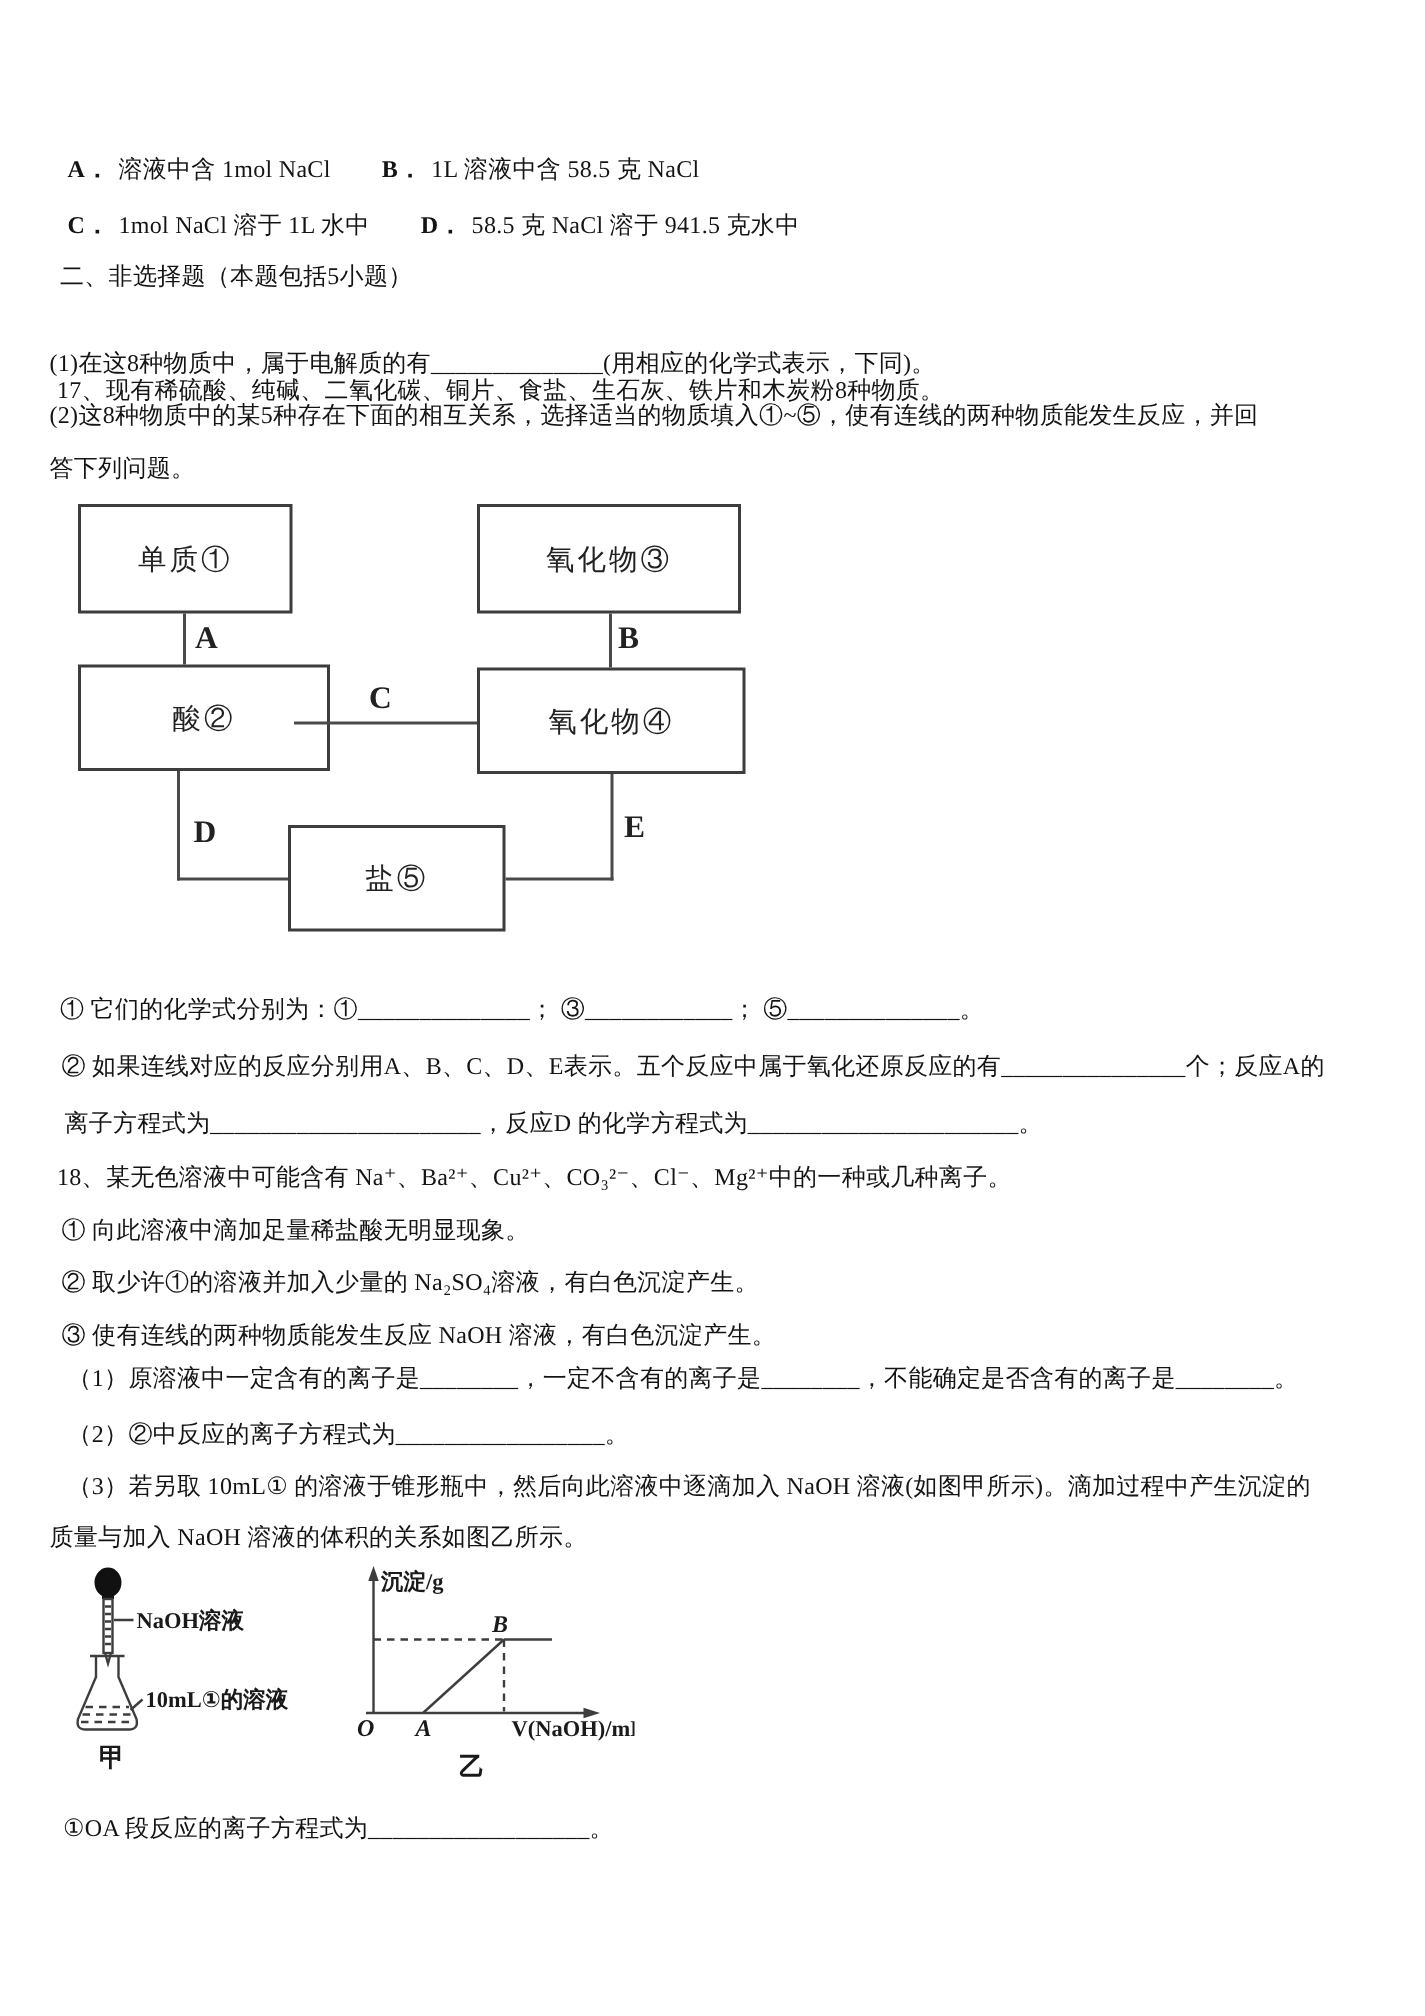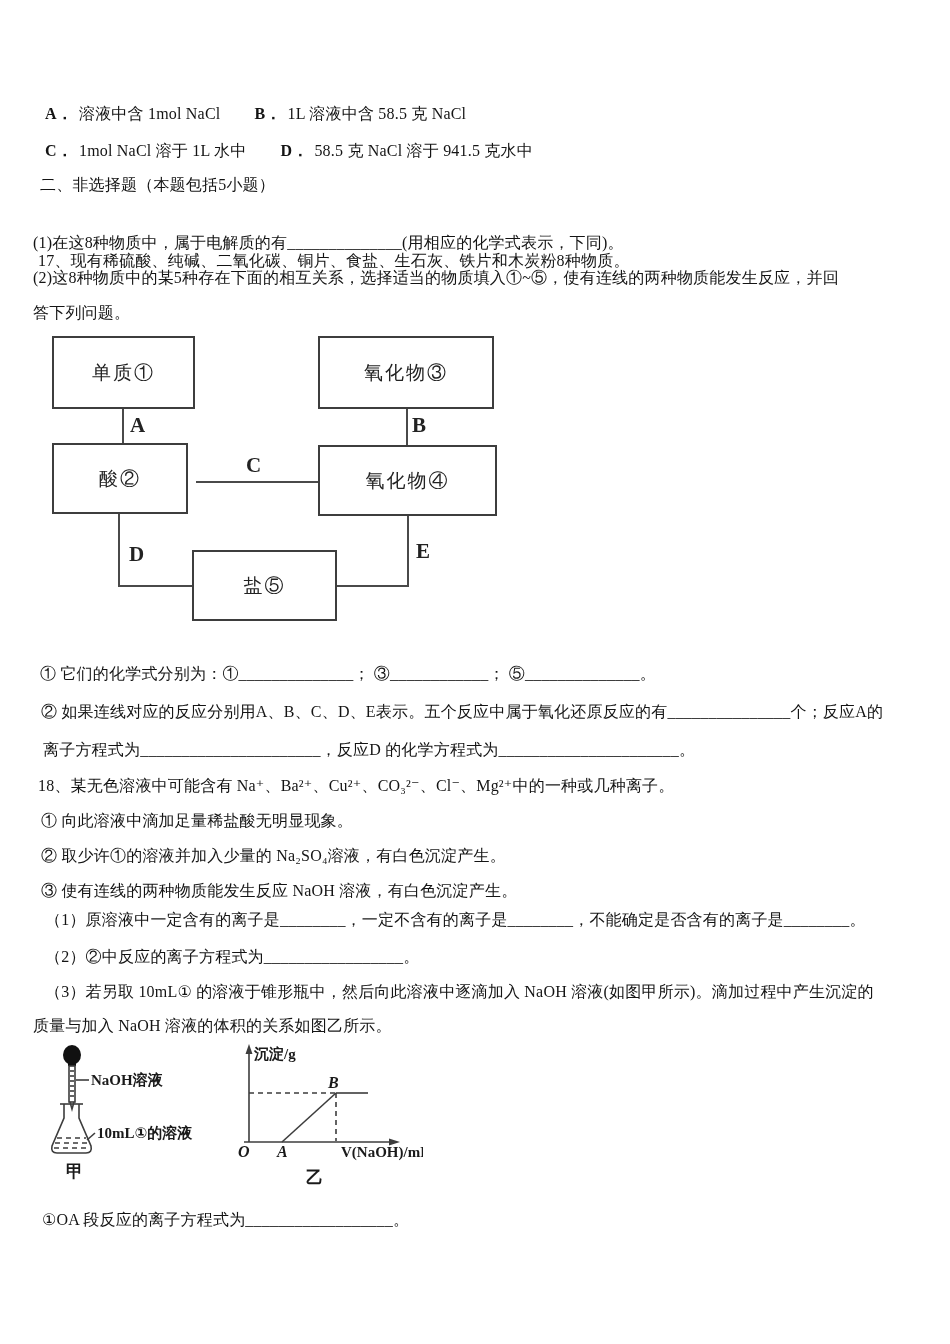--- a/index.html
+++ b/index.html
@@ -69,21 +69,21 @@
   <div class="line" style="top:174px; left:40px;">二、非选择题（本题包括5小题）</div>
 
   <div class="line" style="top:202px; left:38px;margin-top:48px;">17、现有稀硫酸、纯碱、二氧化碳、铜片、食盐、生石灰、铁片和木炭粉8种物质。</div>
   <div class="line" style="top:232px; left:33px;">(1)在这8种物质中，属于电解质的有______________(用相应的化学式表示，下同)。</div>
   <div class="line" style="top:267px; left:33px;">(2)这8种物质中的某5种存在下面的相互关系，选择适当的物质填入①~⑤，使有连线的两种物质能发生反应，并回</div>
   <div class="line" style="top:302px; left:33px;">答下列问题。</div>
 
   <div id="diagram">
     <div class="dbox" style="left:52px; top:0; width:143px; height:73px;">单质①</div>
     <div class="dbox" style="left:318px; top:0; width:176px; height:73px;">氧化物③</div>
-    <div class="dbox" style="left:52px; top:107px; width:136px; height:71px;font-family:Liberation Mono, monospace;">酸②</div>
+    <div class="dbox" style="left:52px; top:107px; width:168px; height:71px;font-family:Liberation Mono, monospace;">酸②</div>
     <div class="dbox" style="left:192px; top:214px; width:145px; height:71px;">盐⑤</div>
     <div class="dbox" style="left:318px; top:109px; width:179px; height:71px;">氧化物④</div>
 
     <div class="dline" style="left:122px; top:73px; width:2px; height:34px;"></div>
     <div class="dline" style="left:406px; top:73px; width:2px; height:36px;"></div>
     <div class="dline" style="left:196px; top:145px; width:122px; height:2px;"></div>
     <div class="dline" style="left:118px; top:178px; width:2px; height:73px;"></div>
     <div class="dline" style="left:118px; top:249px; width:74px; height:2px;"></div>
     <div class="dline" style="left:407px; top:180px; width:2px; height:71px;"></div>
     <div class="dline" style="left:337px; top:249px; width:72px; height:2px;"></div>

